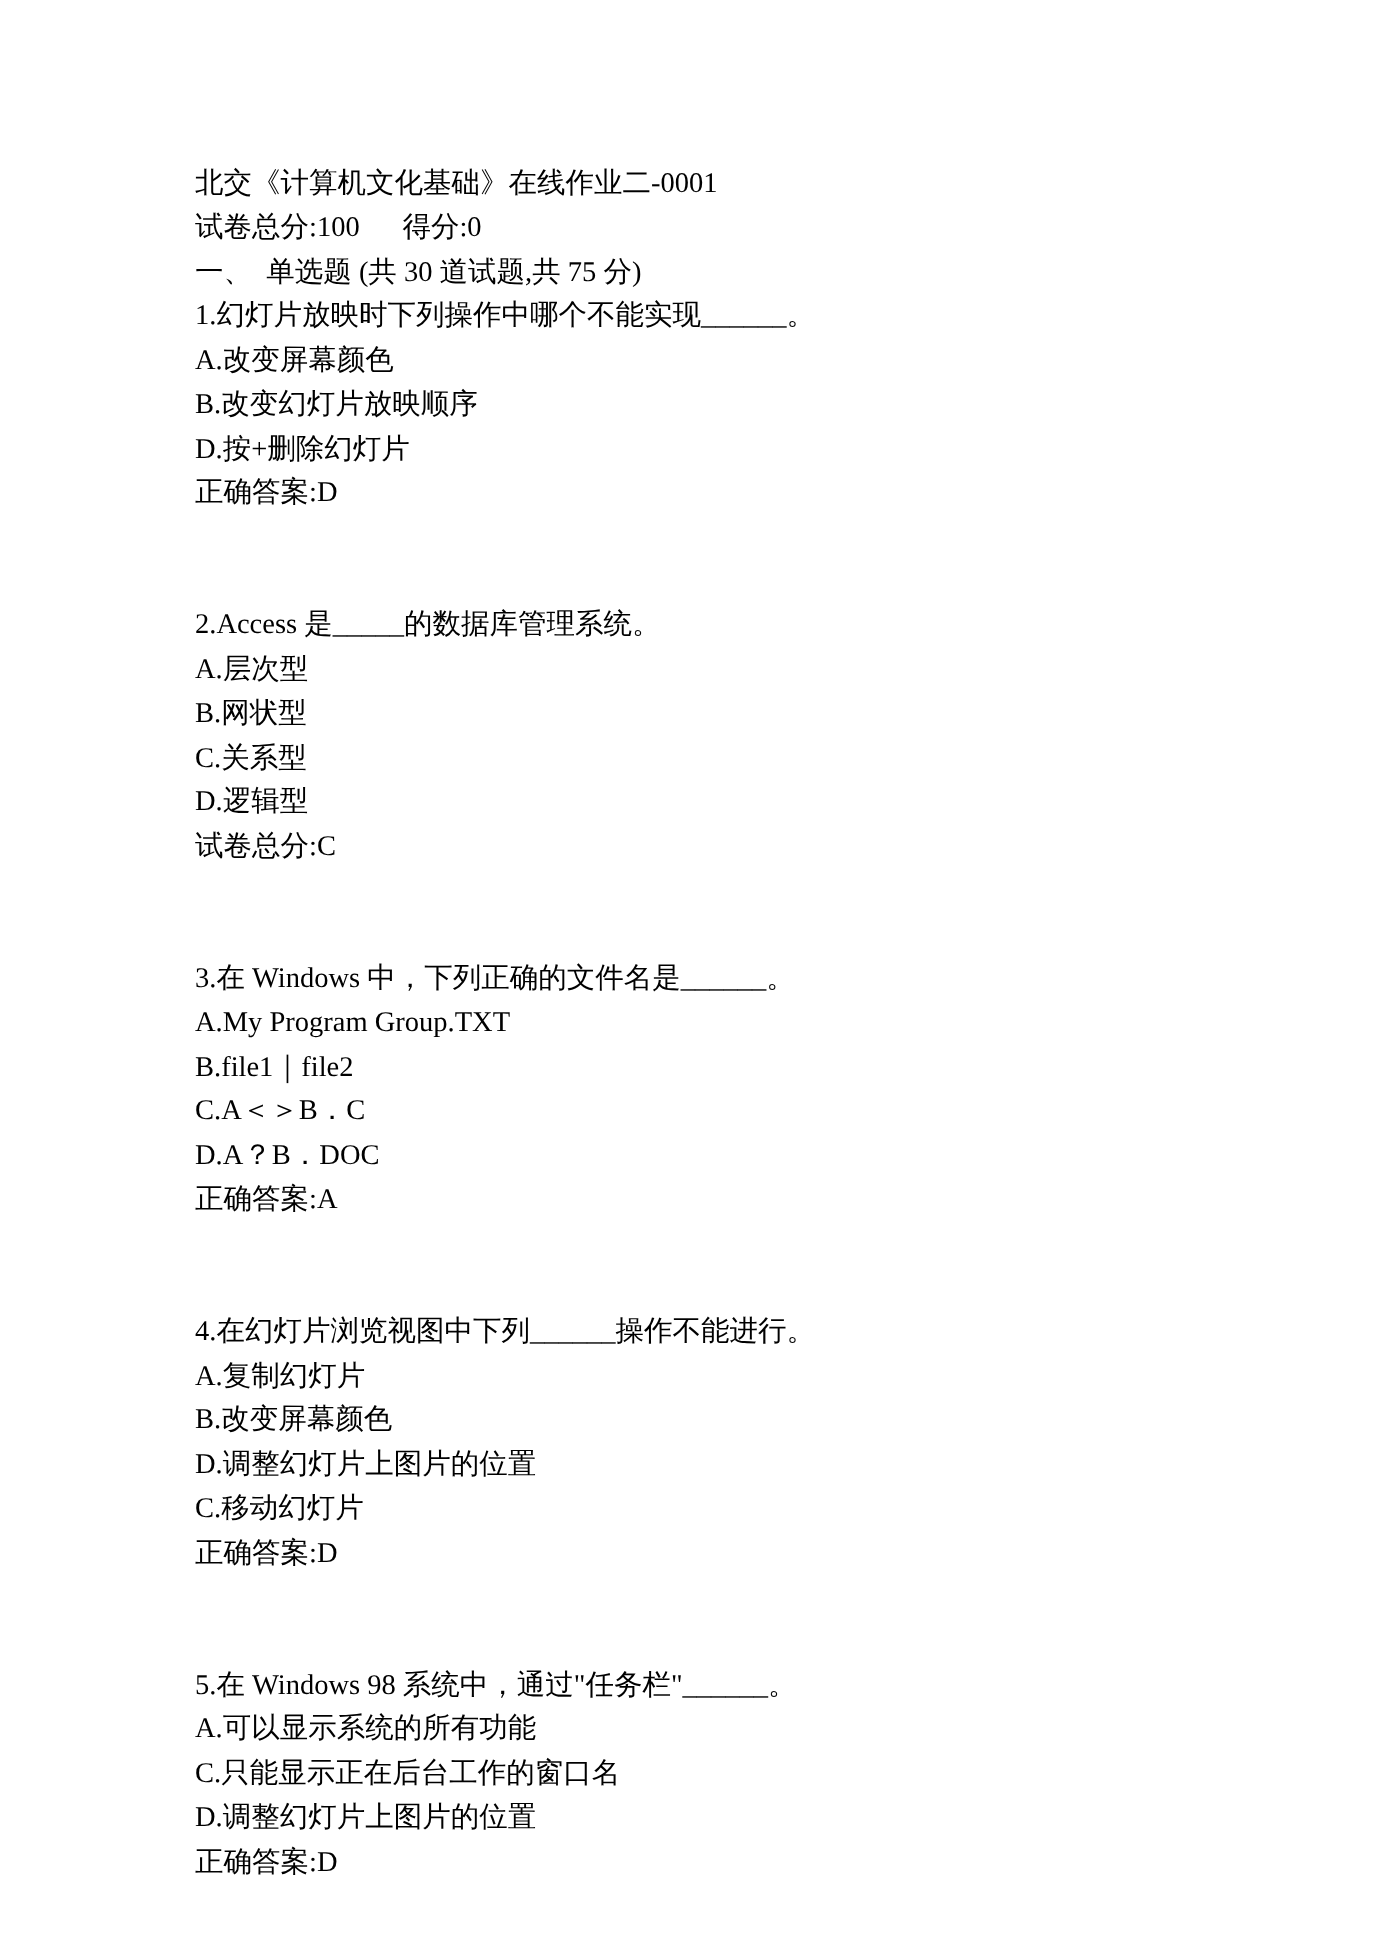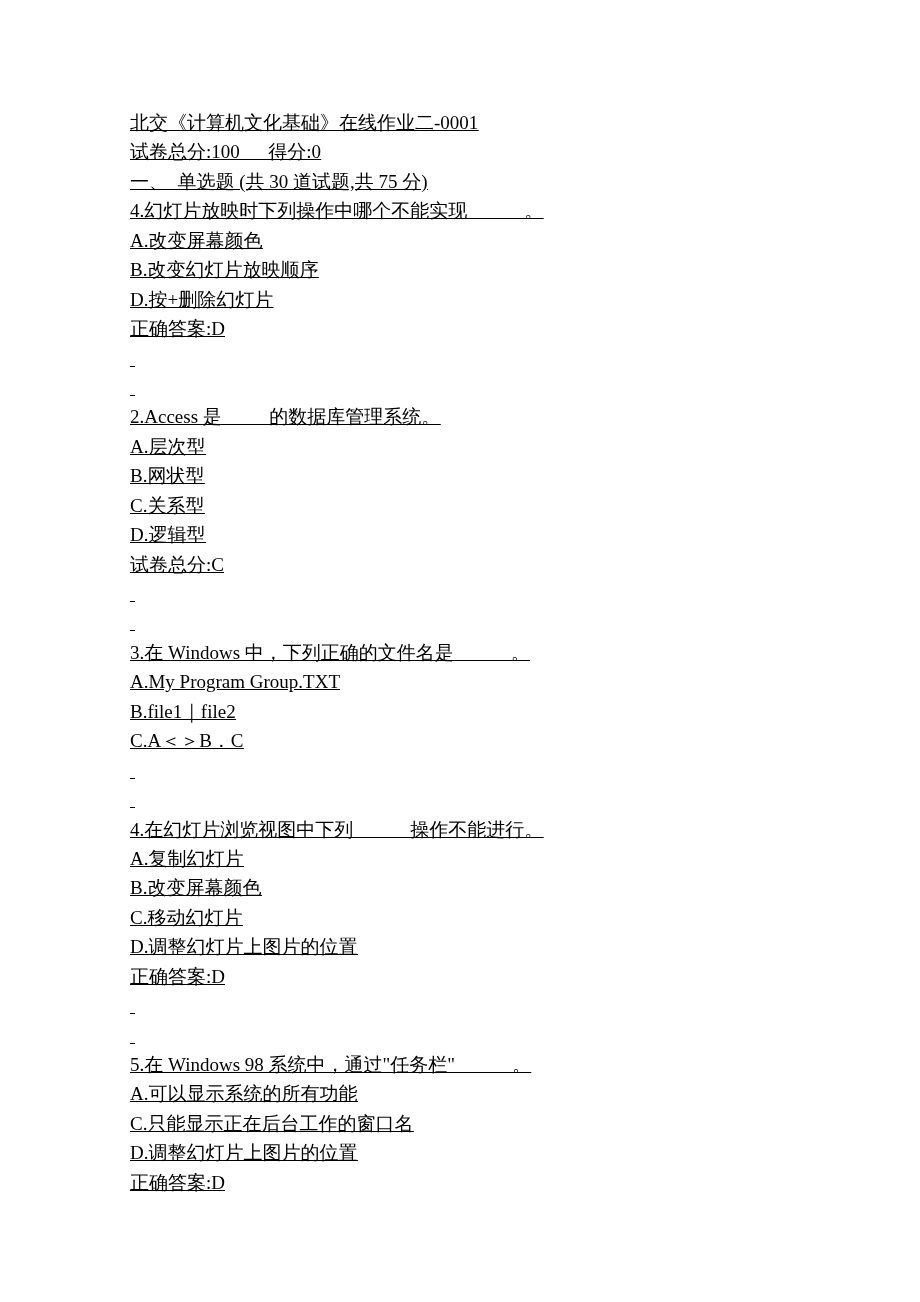--- a/index.html
+++ b/index.html
@@ -1,36 +1,36 @@
 <!DOCTYPE html>
 <html><head>
   <meta charset="utf-8">
   <style>
-    * { margin: 0; padding: 0; box-sizing: border-box; text-decoration: underline; }
+    * { margin: 0; padding: 0; box-sizing: border-box; }
     body {
       background: #ffffff;
       width: 920px;
       height: 1302px;
       font-family: "SimSun", "宋体", serif;
       font-size: 19px;
       line-height: 1.55;
       color: #000;
       padding: 108px 130px 0 130px;
     }
     .line { white-space: pre-wrap; }
   </style>
 </head>
 <body>
 
 <div class="line">北交《计算机文化基础》在线作业二-0001</div>
 <div class="line">试卷总分:100      得分:0</div>
 <div class="line">一、  单选题 (共 30 道试题,共 75 分)</div>
 
 <div>
-  <div class="line">4.幻灯片放映时下列操作中哪个不能实现______。</div>
+  <div class="line">1.幻灯片放映时下列操作中哪个不能实现______。</div>
   <div class="line">A.改变屏幕颜色</div>
   <div class="line">B.改变幻灯片放映顺序</div>
   <div class="line">D.按+删除幻灯片</div>
   <div class="line">正确答案:D</div>
 </div>
 
 <div class="line">&nbsp;</div>
 <div class="line">&nbsp;</div>
 
 <div>
@@ -43,31 +43,33 @@
 </div>
 
 <div class="line">&nbsp;</div>
 <div class="line">&nbsp;</div>
 
 <div>
   <div class="line">3.在 Windows 中，下列正确的文件名是______。</div>
   <div class="line">A.My Program Group.TXT</div>
   <div class="line">B.file1｜file2</div>
   <div class="line">C.A＜＞B．C</div>
+  <div class="line">D.A？B．DOC</div>
+  <div class="line">正确答案:A</div>
 </div>
 
 <div class="line">&nbsp;</div>
 <div class="line">&nbsp;</div>
 
 <div>
   <div class="line">4.在幻灯片浏览视图中下列______操作不能进行。</div>
   <div class="line">A.复制幻灯片</div>
   <div class="line">B.改变屏幕颜色</div>
+  <div class="line">D.调整幻灯片上图片的位置</div>
   <div class="line">C.移动幻灯片</div>
-  <div class="line">D.调整幻灯片上图片的位置</div>
   <div class="line">正确答案:D</div>
 </div>
 
 <div class="line">&nbsp;</div>
 <div class="line">&nbsp;</div>
 
 <div>
   <div class="line">5.在 Windows 98 系统中，通过"任务栏"______。</div>
   <div class="line">A.可以显示系统的所有功能</div>
   <div class="line">C.只能显示正在后台工作的窗口名</div>

